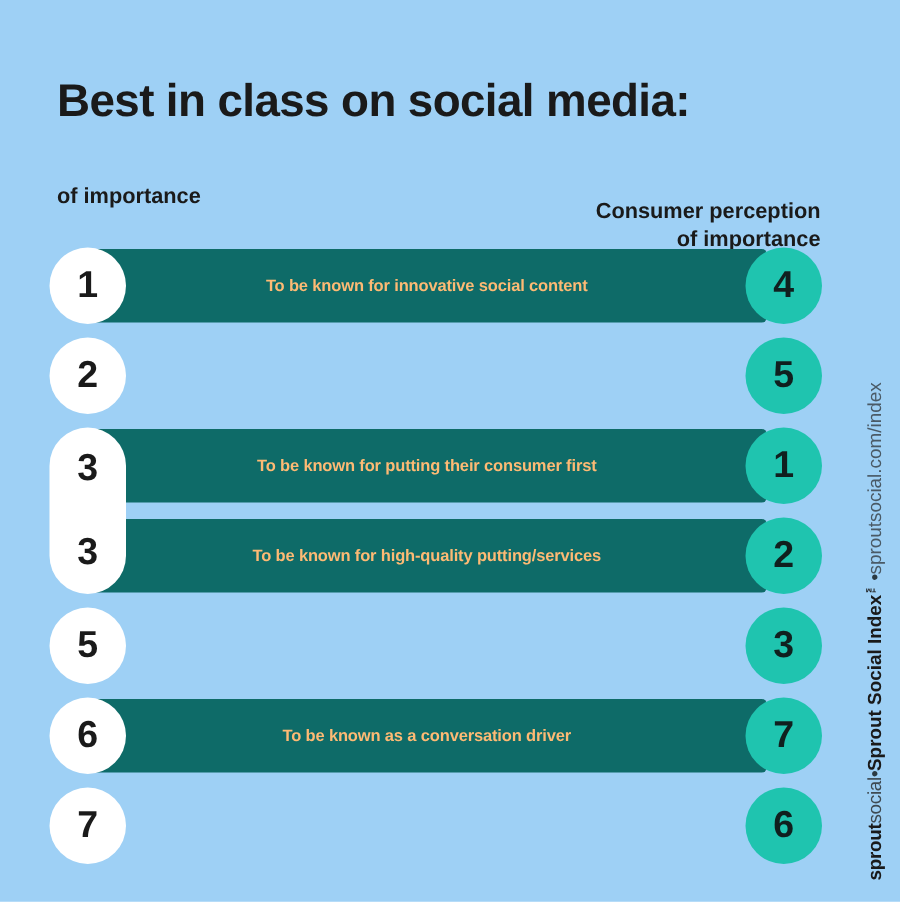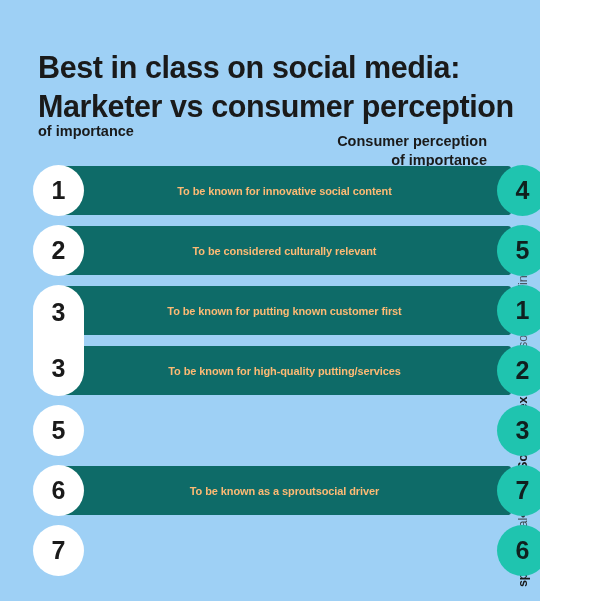--- a/index.html
+++ b/index.html
@@ -6,21 +6,21 @@
     margin: 0;
     padding: 0;
   }
   body {
     font-family: "Liberation Sans", sans-serif;
     background: #ffffff;
   }
 
   #infographic {
     position: relative;
-    width: 540px;
+    width: 600px;
     height: 601px;
     background: #9ED0F5;
     overflow: hidden;
   }
 
   
   .title {
     position: absolute;
     left: 38px;
     top: 28px;
@@ -154,21 +154,20 @@
   .strip-index .tm { font-size: 8px; vertical-align: text-top; }
   .strip-url { color: #4A5A66; font-weight: normal; }
 </style>
 </head>
 <body>
 
 <div id="infographic">
 
   <h1 class="title">
     <span class="title-line">Best in class on social media:</span>
-    <span class="title-line">Marketer vs consumer perception</span>
   </h1>
 
   <div class="col-head col-head-left">
     <span>of importance</span>
   </div>
   <div class="col-head col-head-right">
     <span>Consumer perception</span>
     <span>of importance</span>
   </div>
 
@@ -180,34 +179,31 @@
       </div>
       <div class="rank-left">
         <span>1</span>
       </div>
       <div class="rank-right">
         <span>4</span>
       </div>
     </div>
 
     <div class="row">
-      <div class="bar">
-        <span class="bar-label">To be considered culturally relevant</span>
-      </div>
       <div class="rank-left">
         <span>2</span>
       </div>
       <div class="rank-right">
         <span>5</span>
       </div>
     </div>
 
     <div class="row">
       <div class="bar">
-        <span class="bar-label">To be known for putting known customer first</span>
+        <span class="bar-label">To be known for putting their consumer first</span>
       </div>
       <div class="rank-left merged">
         <span class="merged-num">3</span>
         <span class="merged-num">3</span>
       </div>
       <div class="rank-right">
         <span>1</span>
       </div>
     </div>
 
@@ -225,21 +221,21 @@
       <div class="rank-left">
         <span>5</span>
       </div>
       <div class="rank-right">
         <span>3</span>
       </div>
     </div>
 
     <div class="row">
       <div class="bar">
-        <span class="bar-label">To be known as a sproutsocial driver</span>
+        <span class="bar-label">To be known as a conversation driver</span>
       </div>
       <div class="rank-left">
         <span>6</span>
       </div>
       <div class="rank-right">
         <span>7</span>
       </div>
     </div>
 
     <div class="row">

